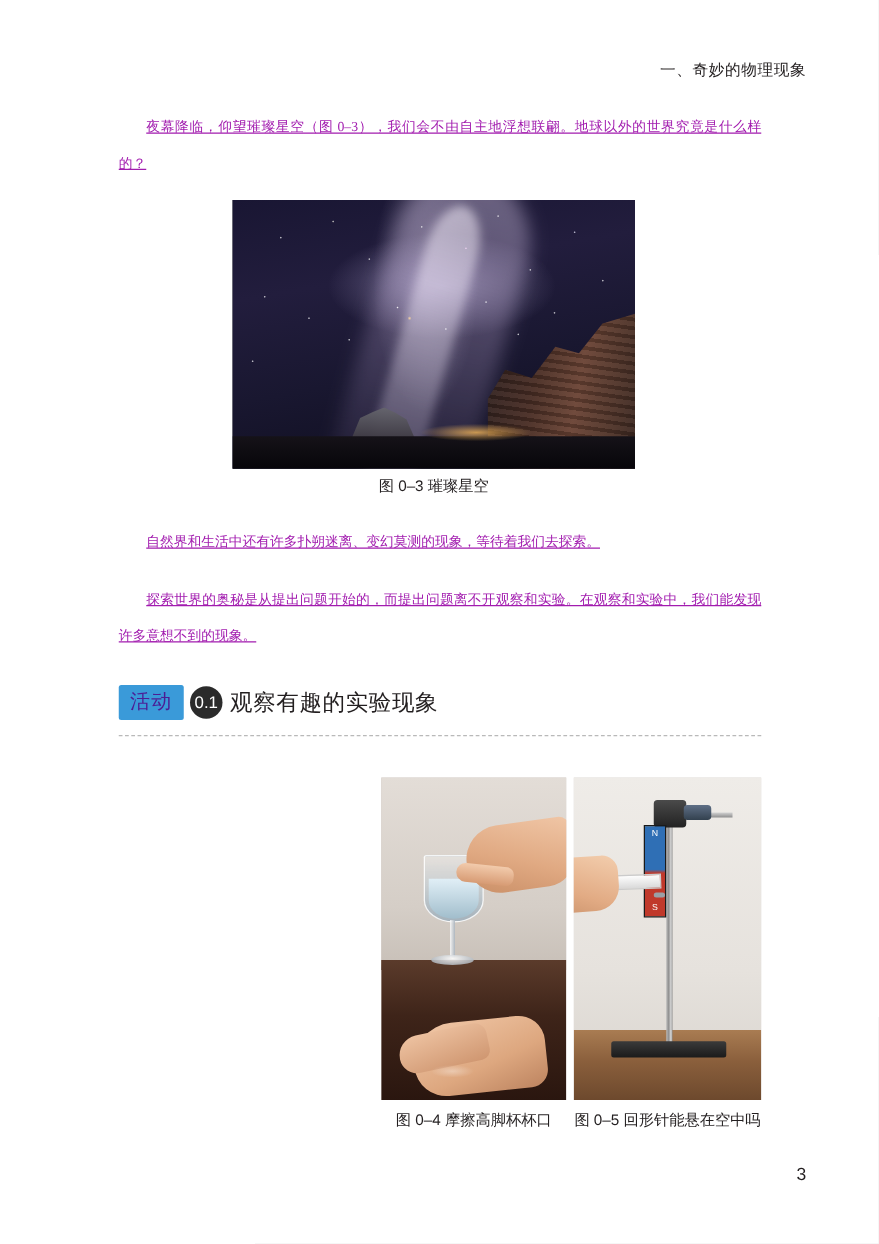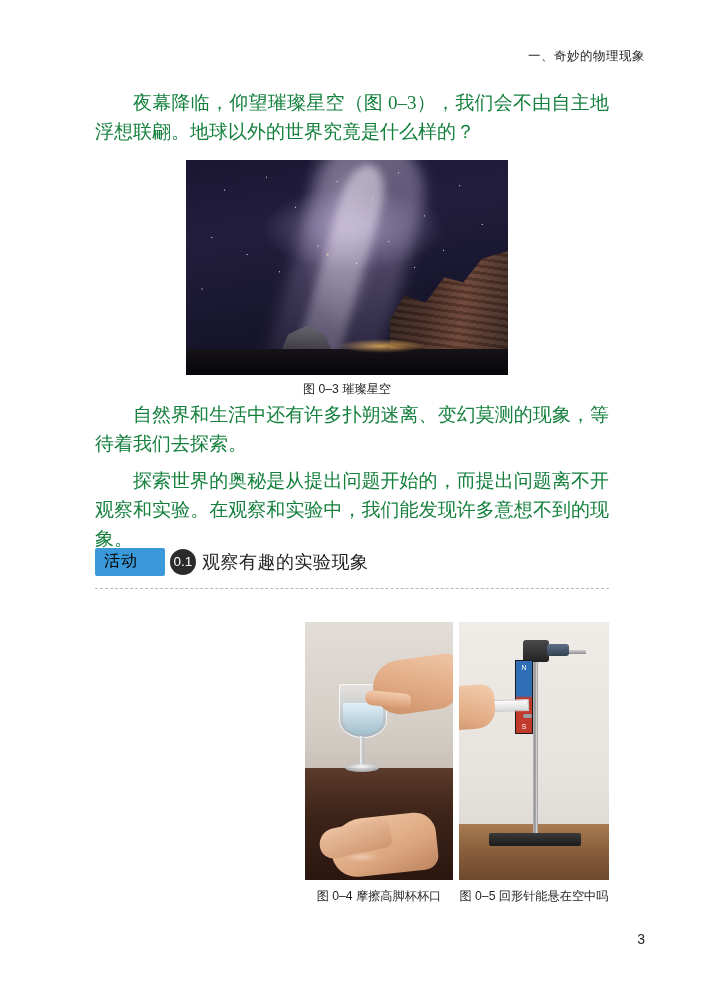--- a/index.html
+++ b/index.html
@@ -27,30 +27,31 @@
     letter-spacing: 0.5px;
     color: #231f20;
     font-family: "Liberation Sans", sans-serif;
   }
 
   
   .body-text {
     position: absolute;
     left: 95px;
     width: 514px;
-    font-size: 19px;
+    font-size: 11px;
     line-height: 29px;
     text-align: justify;
     text-justify: inter-ideograph;
-    color: #15803d;
+    color: #a21caf;
+    text-decoration: underline;
   }
   .indent { text-indent: 2em; }
 
   #para-1 { top: 88px; }
-  #para-2 { top: 400px; }
+  #para-2 { top: 420px; }
   #para-3 { top: 466px; }
 
   
   #figure-03 {
     position: absolute;
     left: 186px;
     top: 160px;
     width: 322px;
     height: 215px;
     overflow: hidden;
@@ -171,23 +172,23 @@
   #activity {
     position: absolute;
     left: 95px;
     top: 548px;
     width: 514px;
     height: 34px;
   }
   .act-tag {
     display: inline-block;
     background: #3a9ad9;
-    color: #000000;
+    color: #4c1d95;
     font-size: 16px;
-    padding: 3px 27px 4px 9px;
+    padding: 3px 9px 4px 9px;
     border-radius: 2px;
     letter-spacing: 1px;
     vertical-align: middle;
     font-family: "Liberation Sans", sans-serif;
   }
   .act-num {
     display: inline-block;
     width: 26px;
     height: 26px;
     line-height: 26px;

